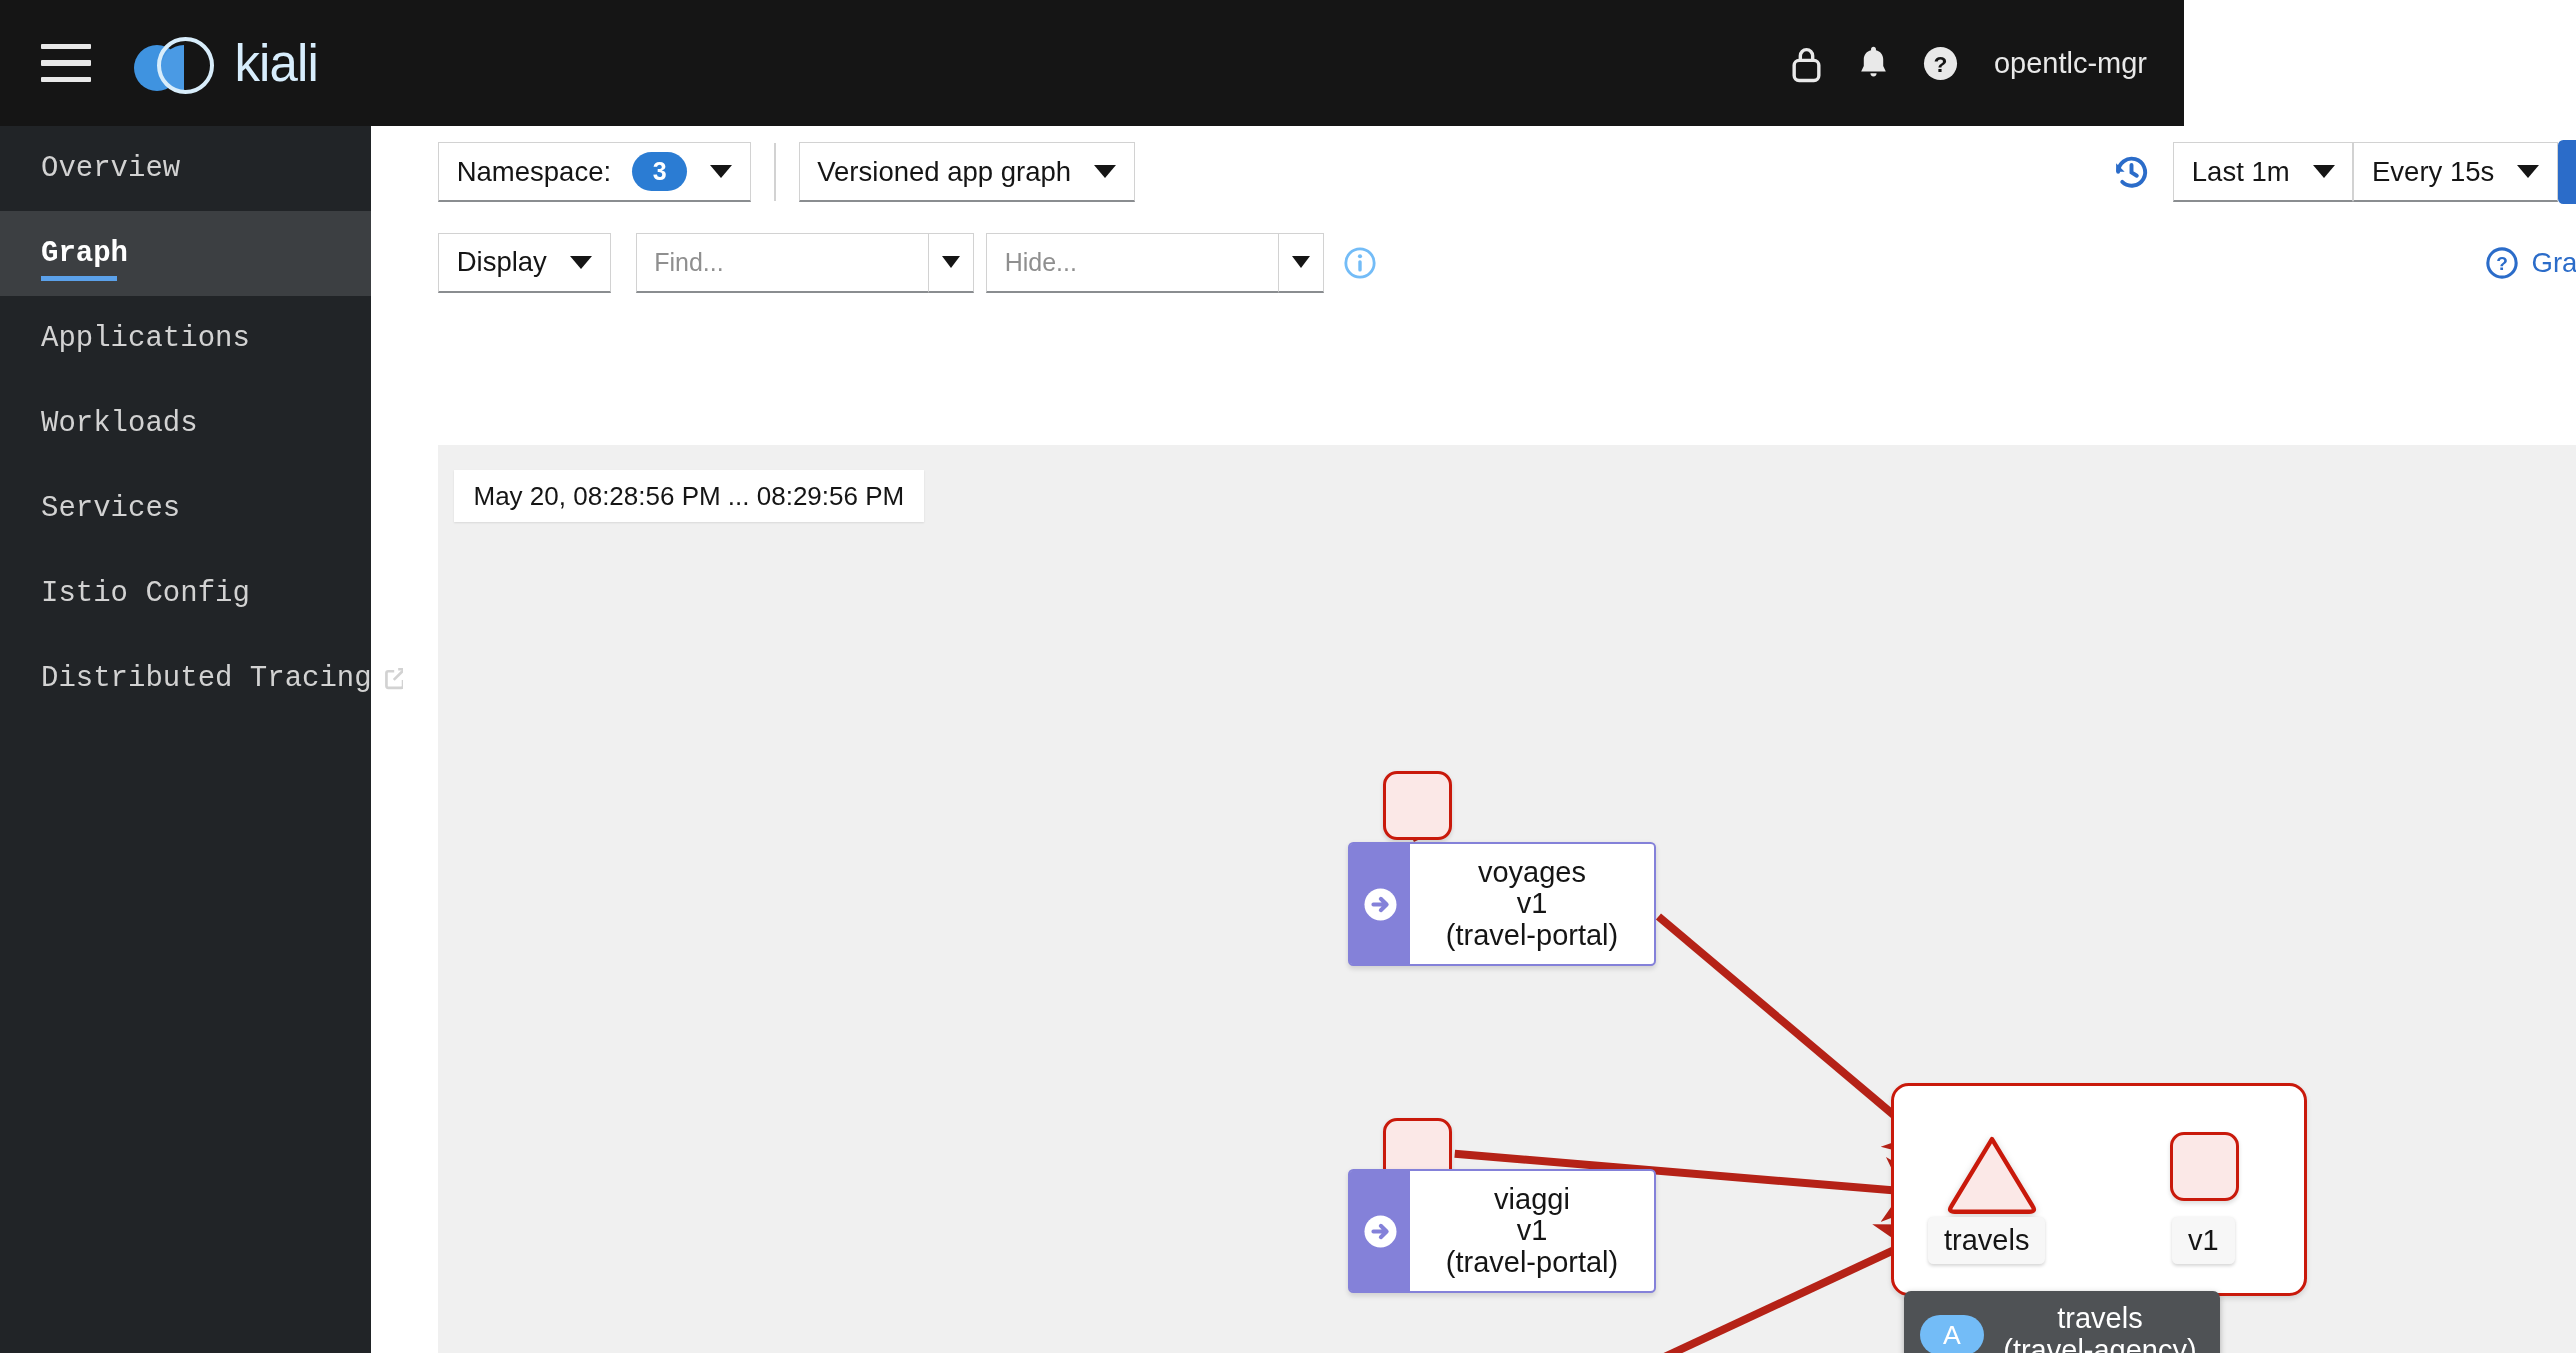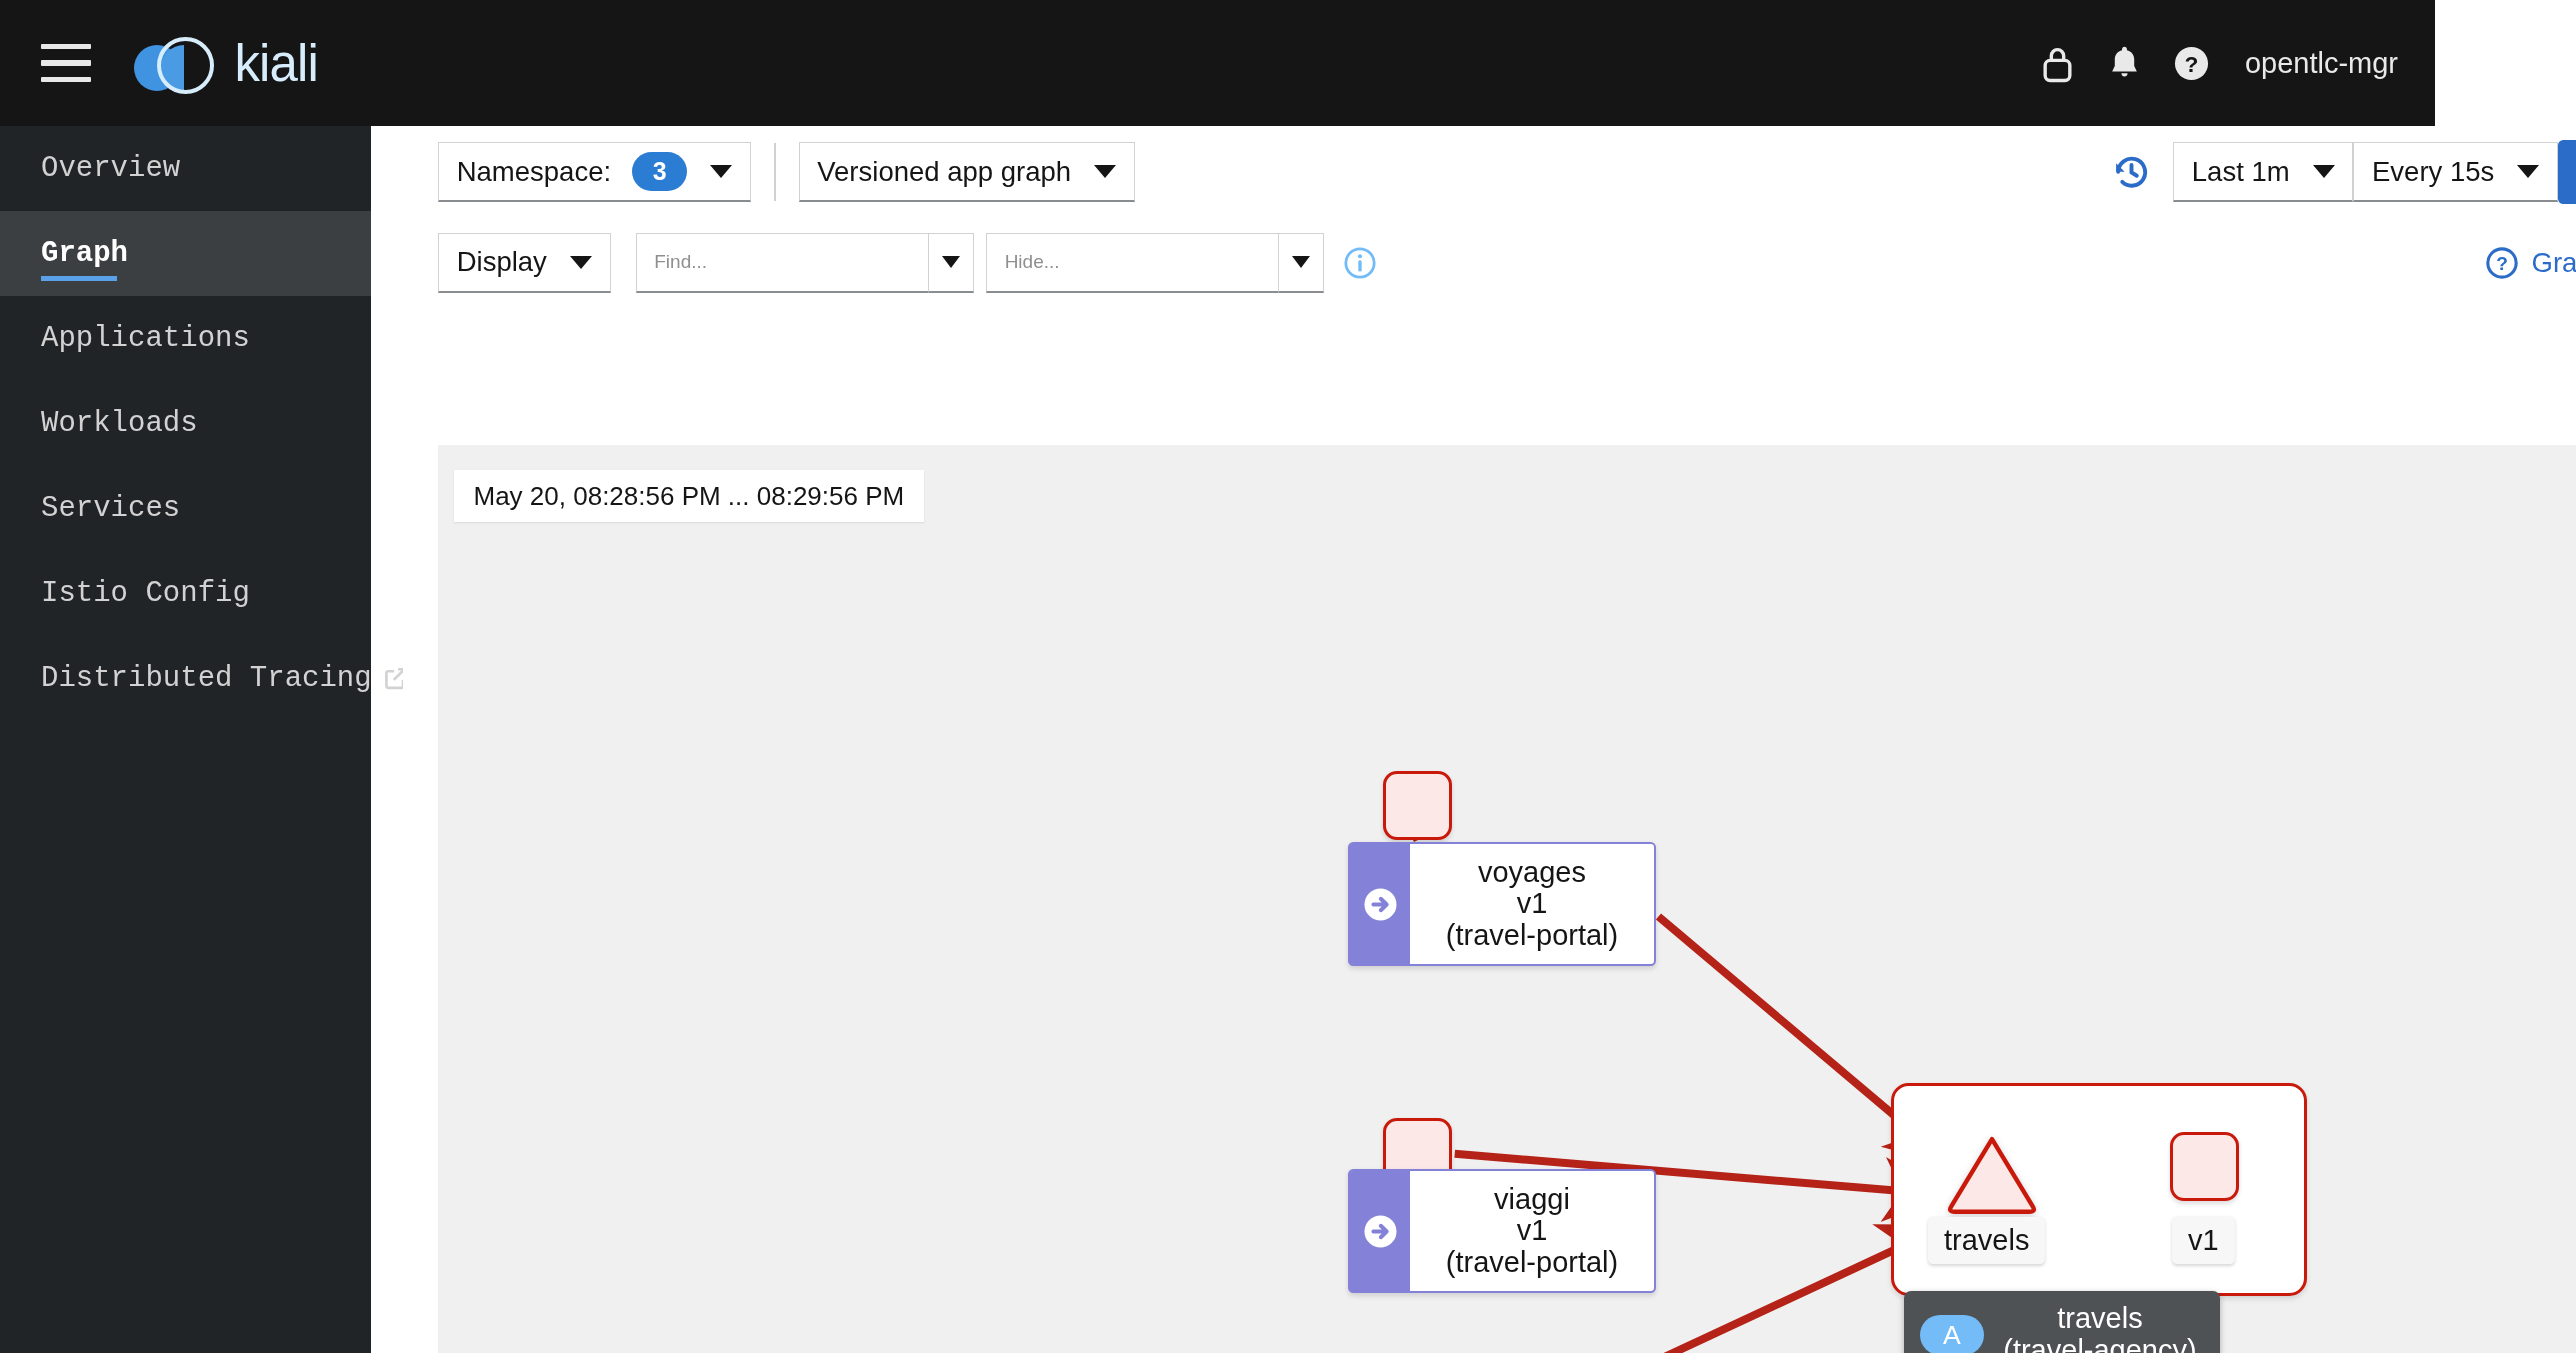--- a/index.html
+++ b/index.html
@@ -6,21 +6,21 @@
   html, body {
     width: 2576px; height: 1354px;
     font-family: "Liberation Sans", sans-serif;
     background: #ffffff;
     overflow: hidden;
   }
 
   
   .masthead {
     position: absolute; top: 0; left: 0;
-    width: 2435px; height: 126px;
+    width: 2184px; height: 126px;
     background: #151515;
     display: flex; align-items: center;
   }
   .hamburger {
     width: 50px; height: 39px;
     margin-left: 41px; margin-right: 43px;
     display: flex; flex-direction: column; justify-content: space-between;
     cursor: pointer;
   }
   .hamburger span {
@@ -137,21 +137,21 @@
   .pf-input-group { display: flex; align-items: stretch; }
   .pf-input {
     background: #fff;
     border: 0.9px solid #d2d2d2;
     border-bottom: 2.7px solid #8a8d90;
     border-right: none;
     height: 60px; width: 292px;
     display: flex; align-items: center;
     padding: 0 17.7px;
   }
-  .pf-input .ph { font-size: 19px; color: #8f8f8f; }
+  .pf-input .ph { font-size: 25px; color: #8f8f8f; }
   .pf-input-caret {
     background: #fff;
     border: 0.9px solid #d2d2d2;
     border-bottom: 2.7px solid #8a8d90;
     width: 46px; height: 60px;
     display: flex; align-items: center; justify-content: center;
     cursor: pointer;
   }
   .chev {
     width: 0; height: 0;

